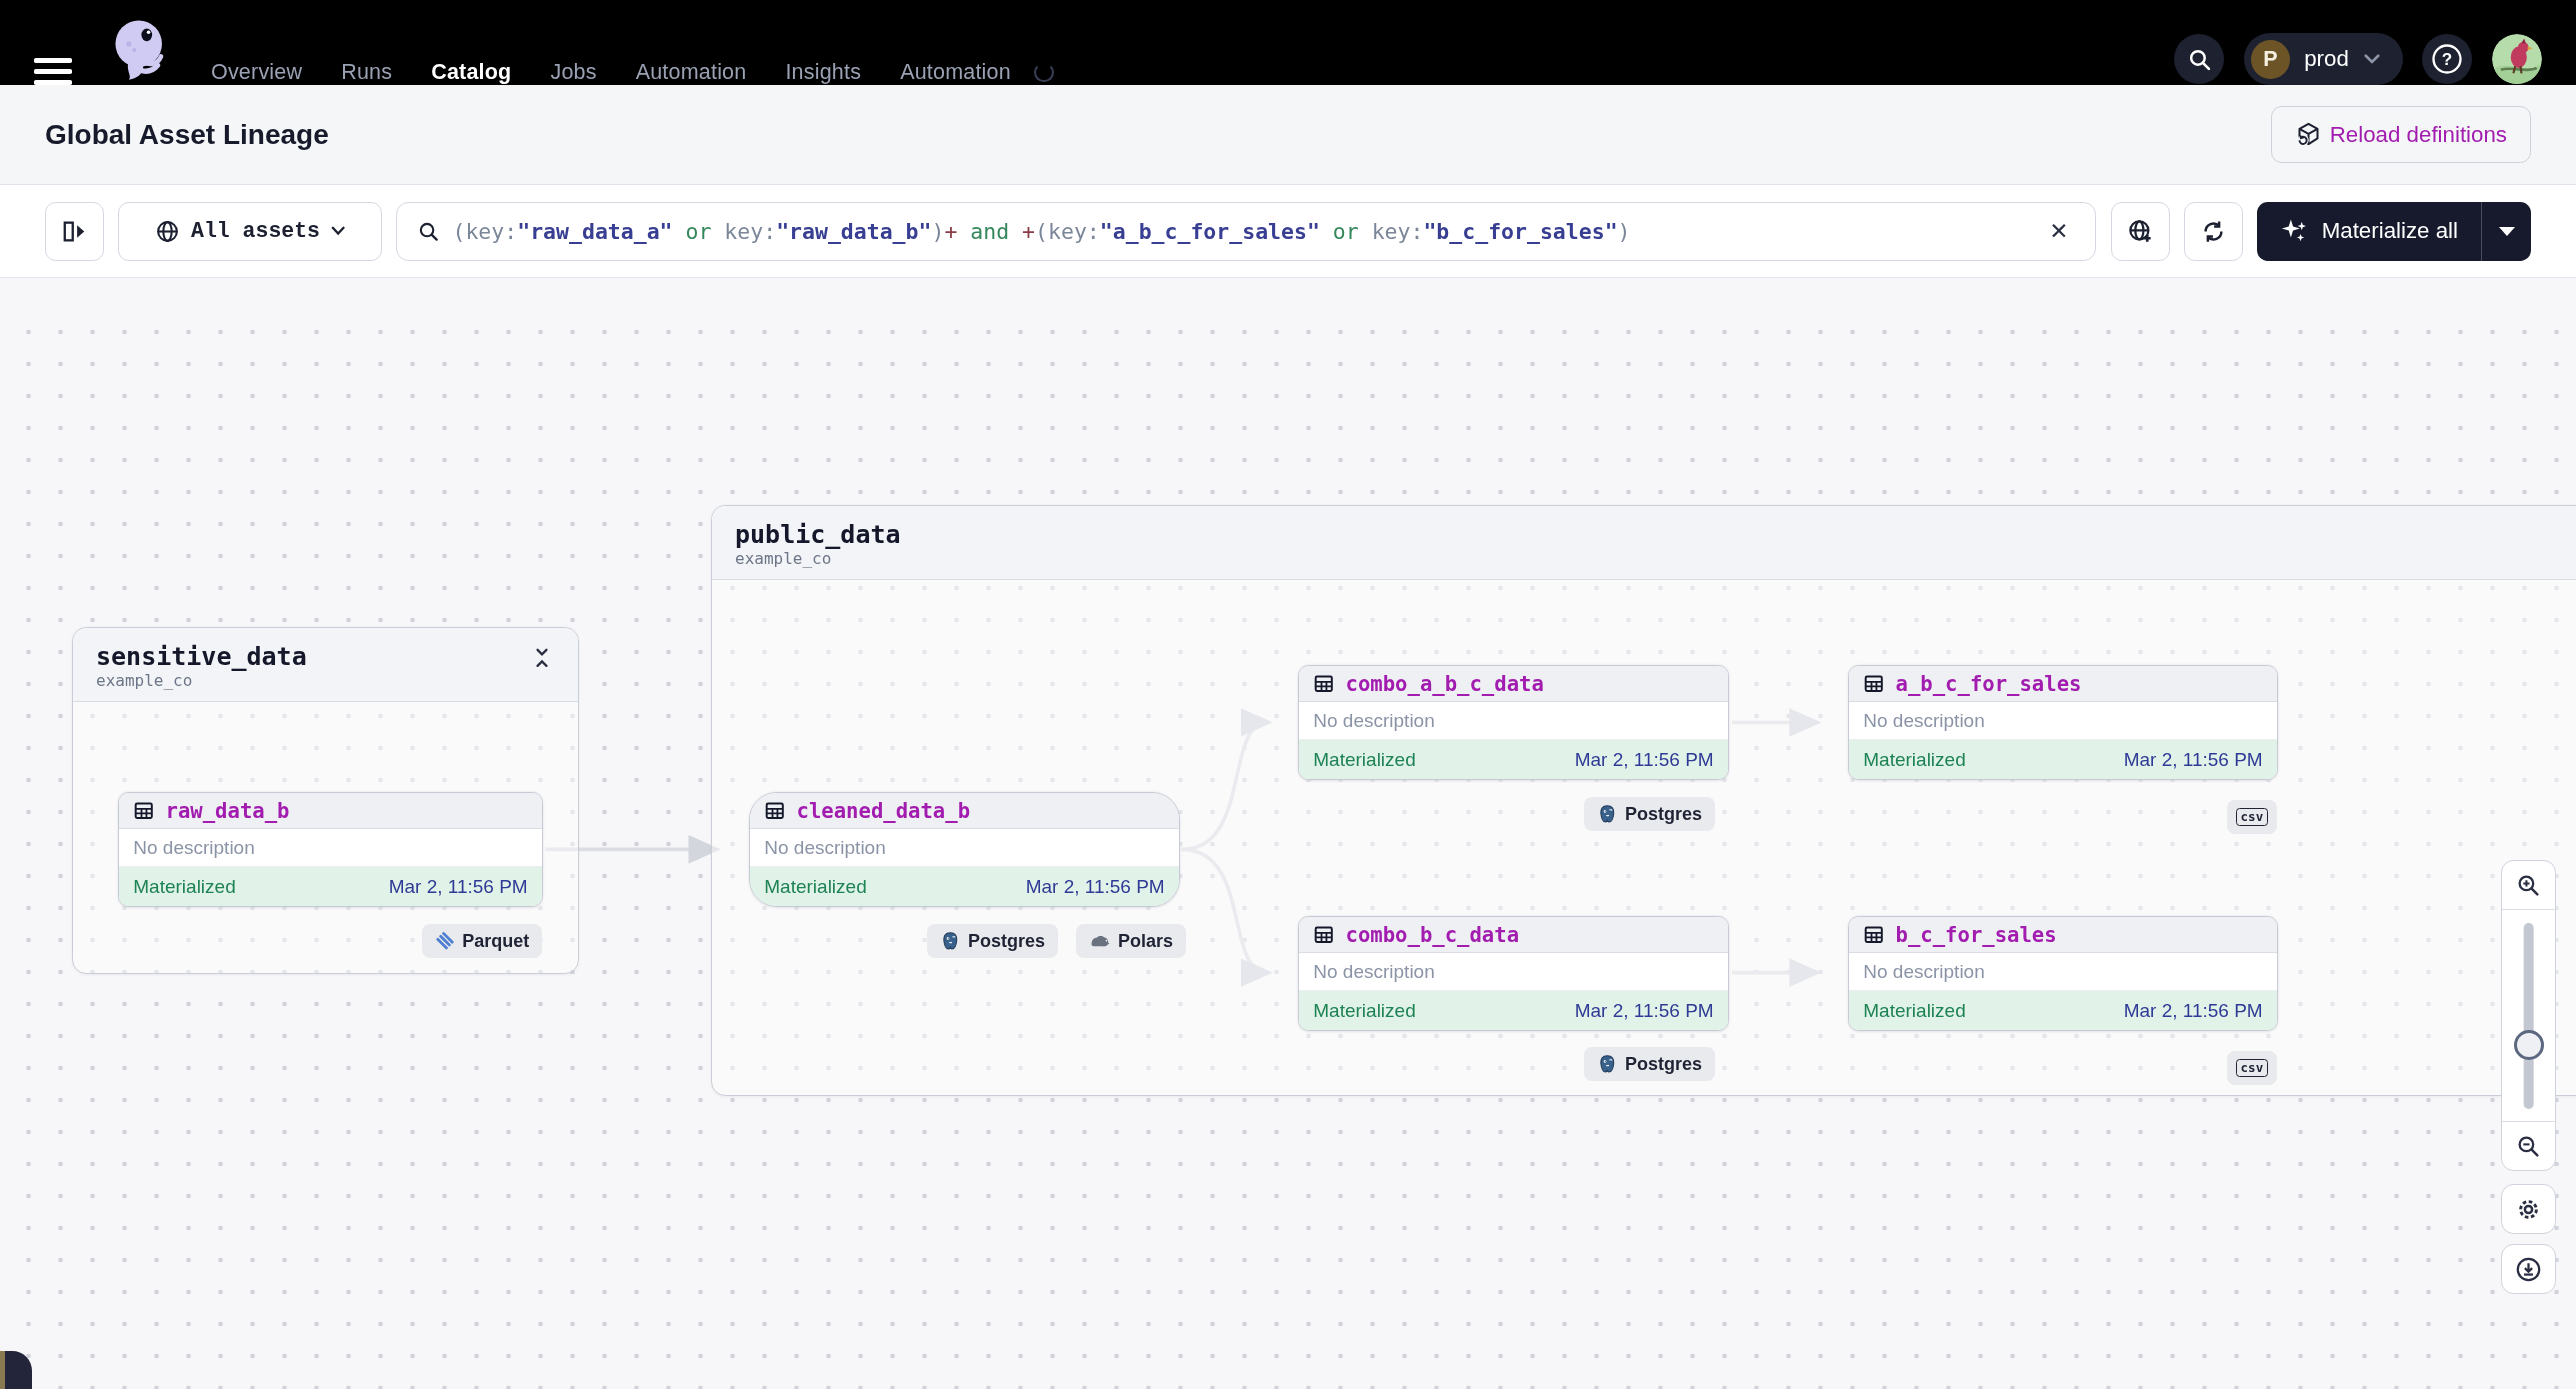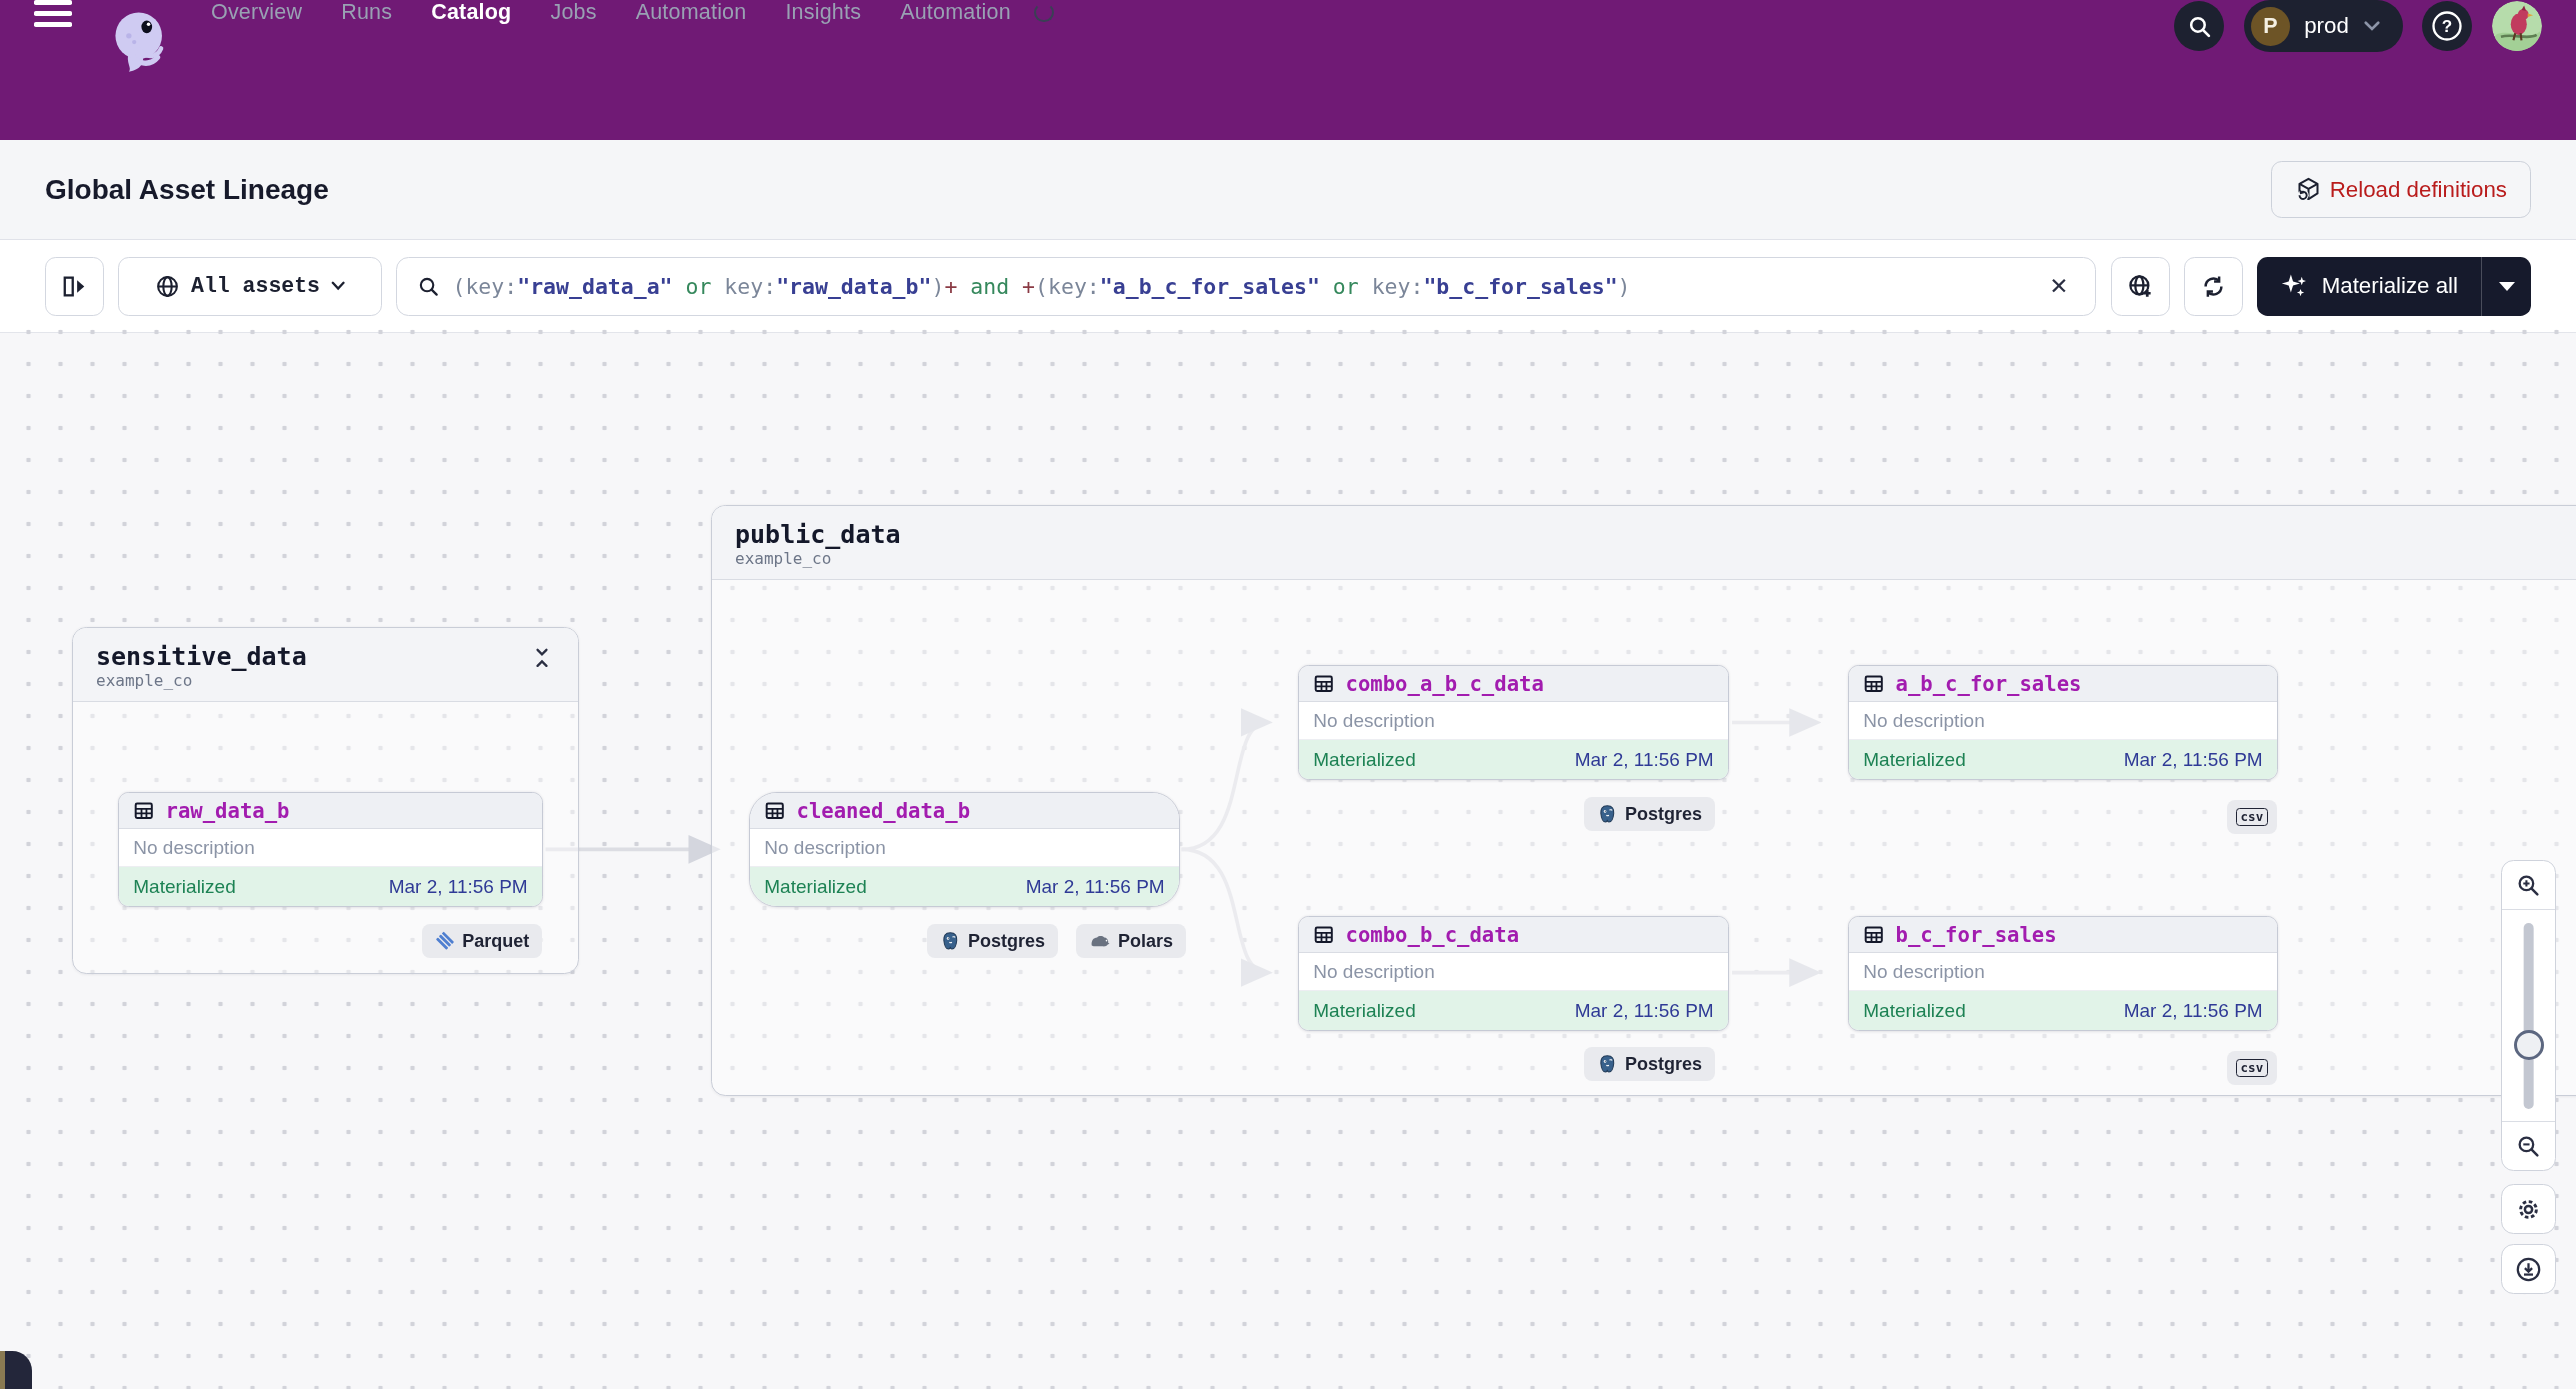--- a/index.html
+++ b/index.html
@@ -1,39 +1,39 @@
 <!DOCTYPE html>
 <html style="font-size:14.3px"><head>
 <meta charset="utf-8">
 <style>
   * { margin:0; padding:0; box-sizing:border-box; }
   html,body { width:2576px; height:1389px; overflow:hidden; }
   body { font-family:"Liberation Sans", sans-serif; background:#f7f7f9; position:relative; }
   .mono { font-family:"DejaVu Sans Mono", monospace; }
 
   
-  .navbar { height:140px; background:#701a75; display:flex; align-items:flex-start; padding:0 34px; }
+  .navbar { height:85px; background:#000000; display:flex; align-items:flex-end; padding:0 34px; }
   .hamburger { width:38px; height:27px; display:flex; flex-direction:column; justify-content:space-between; cursor:pointer; margin-right:30px; }
   .hamburger span { display:block; height:5.4px; background:#fff; border-radius:1.8px; }
   .logo { width:77px; height:77px; margin-right:32px; flex:0 0 auto; }
   .nav-links { display:flex; align-items:center; gap:39px; }
   .nav-link { font-size:21.5px; color:#99a1b3; cursor:pointer; letter-spacing:0.2px; }
   .nav-link.active { color:#ffffff; font-weight:700; }
   .nav-spinner { width:19.7px; height:19.7px; border:2.7px solid #3a3f55; border-top-color:transparent; border-radius:50%; margin-left:-16px; }
   .nav-right { margin-left:auto; display:flex; align-items:center; gap:19.7px; }
   .nav-circle-btn { width:50px; height:50px; border-radius:50%; background:#1d2130; display:flex; align-items:center; justify-content:center; cursor:pointer; }
   .env-pill { height:52px; border-radius:26px; background:#1d2130; display:flex; align-items:center; gap:14.3px; padding:0 21.5px 0 7.2px; cursor:pointer; }
   .env-avatar { width:39px; height:39px; border-radius:50%; background:#6d5426; color:#f4efe2; font-size:21.5px; font-weight:700; display:flex; align-items:center; justify-content:center; }
   .env-name { color:#fff; font-size:22.3px; }
   .user-avatar { width:50px; height:50px; border-radius:50%; overflow:hidden; cursor:pointer; flex:0 0 auto; }
 
   
   .page-header { height:100px; background:#f5f6f8; border-bottom:0.9px solid #e0e2e9; display:flex; align-items:center; padding:0 45px; }
   .page-title { font-size:28px; font-weight:700; color:#171a2b; }
-  .reload-btn { margin-left:auto; display:flex; align-items:center; gap:8px; border:0.9px solid #ccd1da; border-radius:10.7px; background:transparent; padding:0 23px; height:57px; font-size:22.3px; color:#b91c1c; cursor:pointer; font-family:"Liberation Sans",sans-serif; }
+  .reload-btn { margin-left:auto; display:flex; align-items:center; gap:8px; border:0.9px solid #ccd1da; border-radius:10.7px; background:transparent; padding:0 23px; height:57px; font-size:22.3px; color:#a21caf; cursor:pointer; font-family:"Liberation Sans",sans-serif; }
 
   
   .toolbar { height:93px; background:#ffffff; border-bottom:0.9px solid #e3e5eb; display:flex; align-items:center; padding:0 45px; gap:14.3px; }
   .tool-btn { height:59px; border:0.9px solid #d3d7e0; border-radius:10.7px; background:#fff; display:flex; align-items:center; justify-content:center; gap:10.7px; padding:0 16px; cursor:pointer; font-size:21.5px; color:#1c2030; }
   .tool-btn.square { width:59px; padding:0; }
   .scope-btn { padding:0 36px; font-weight:600;font-family:Liberation Mono, monospace; }
   .search-box { flex:1; height:59px; border:0.9px solid #d3d7e0; border-radius:12.5px; display:flex; align-items:center; padding:0 19.7px; gap:12.5px; background:#fff; }
   .query { font-size:21.5px; white-space:nowrap; overflow:hidden; flex:1; }
   .q-punct { color:#7b8699; }
   .q-value { color:#383f93; font-weight:700; }

